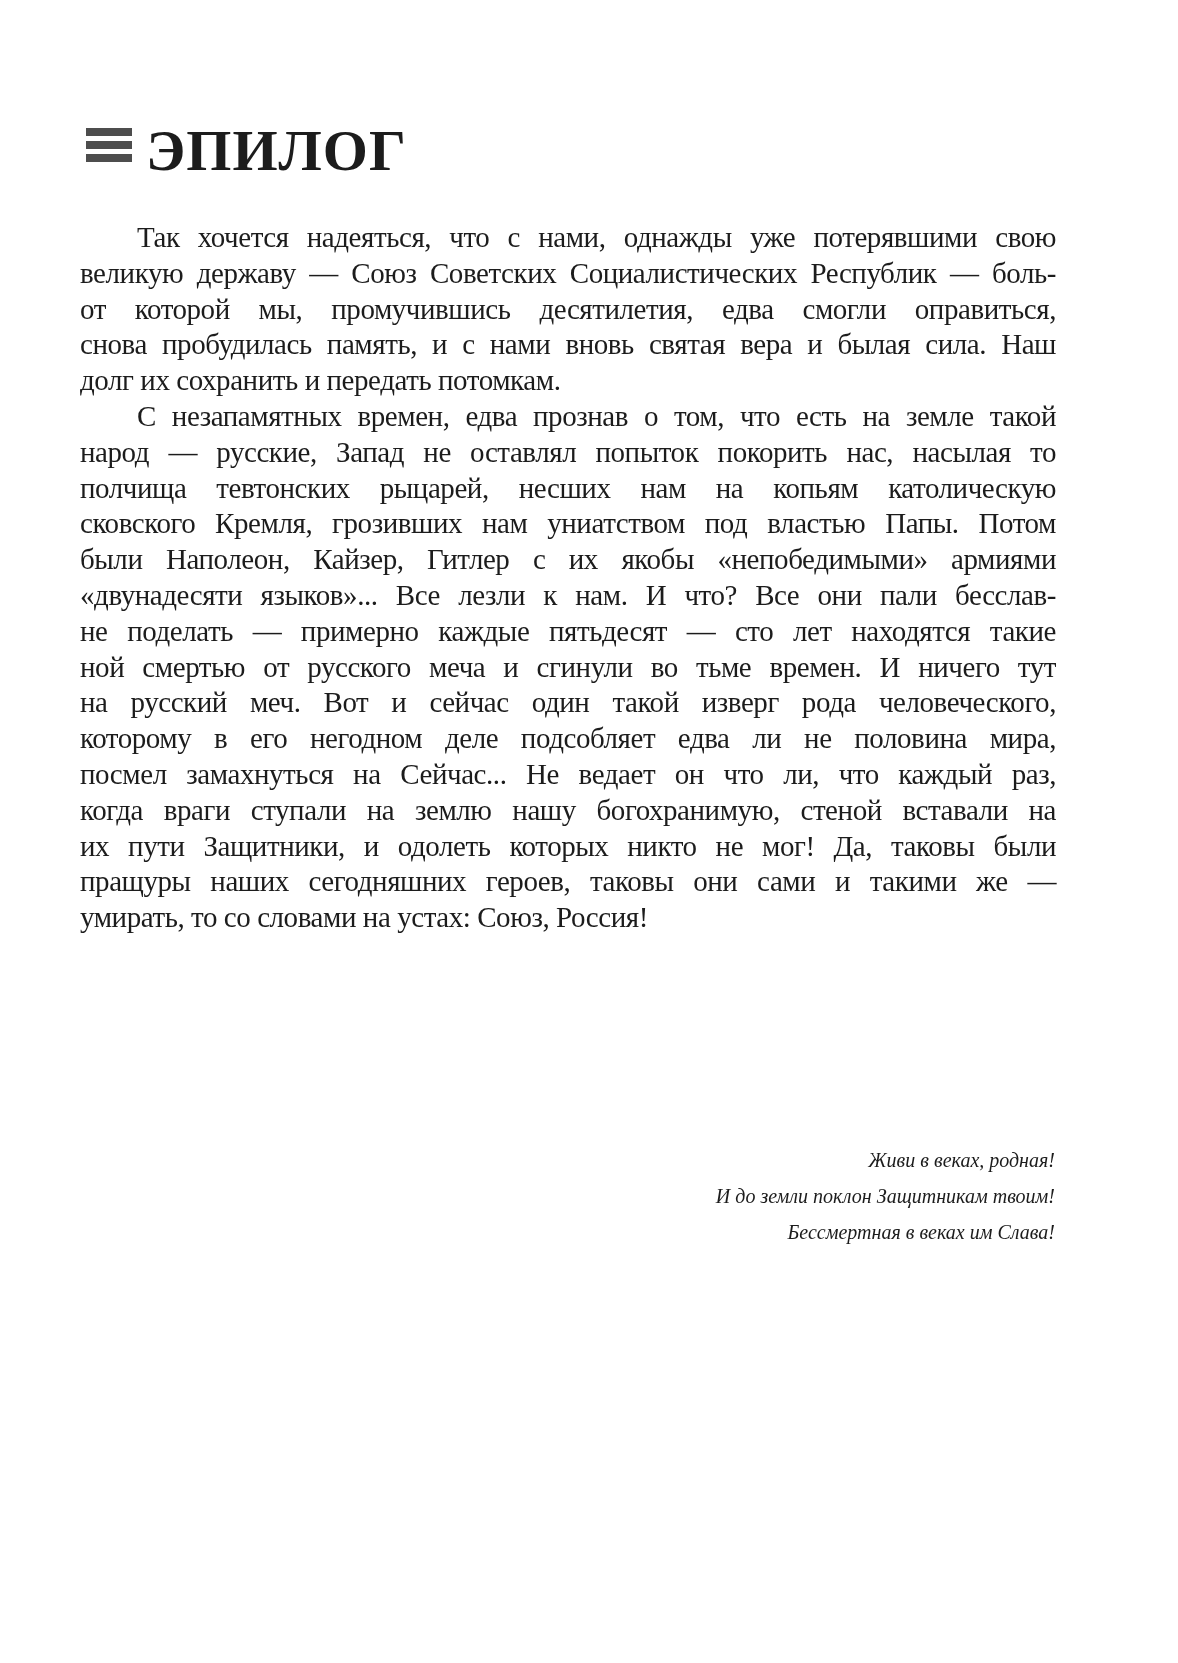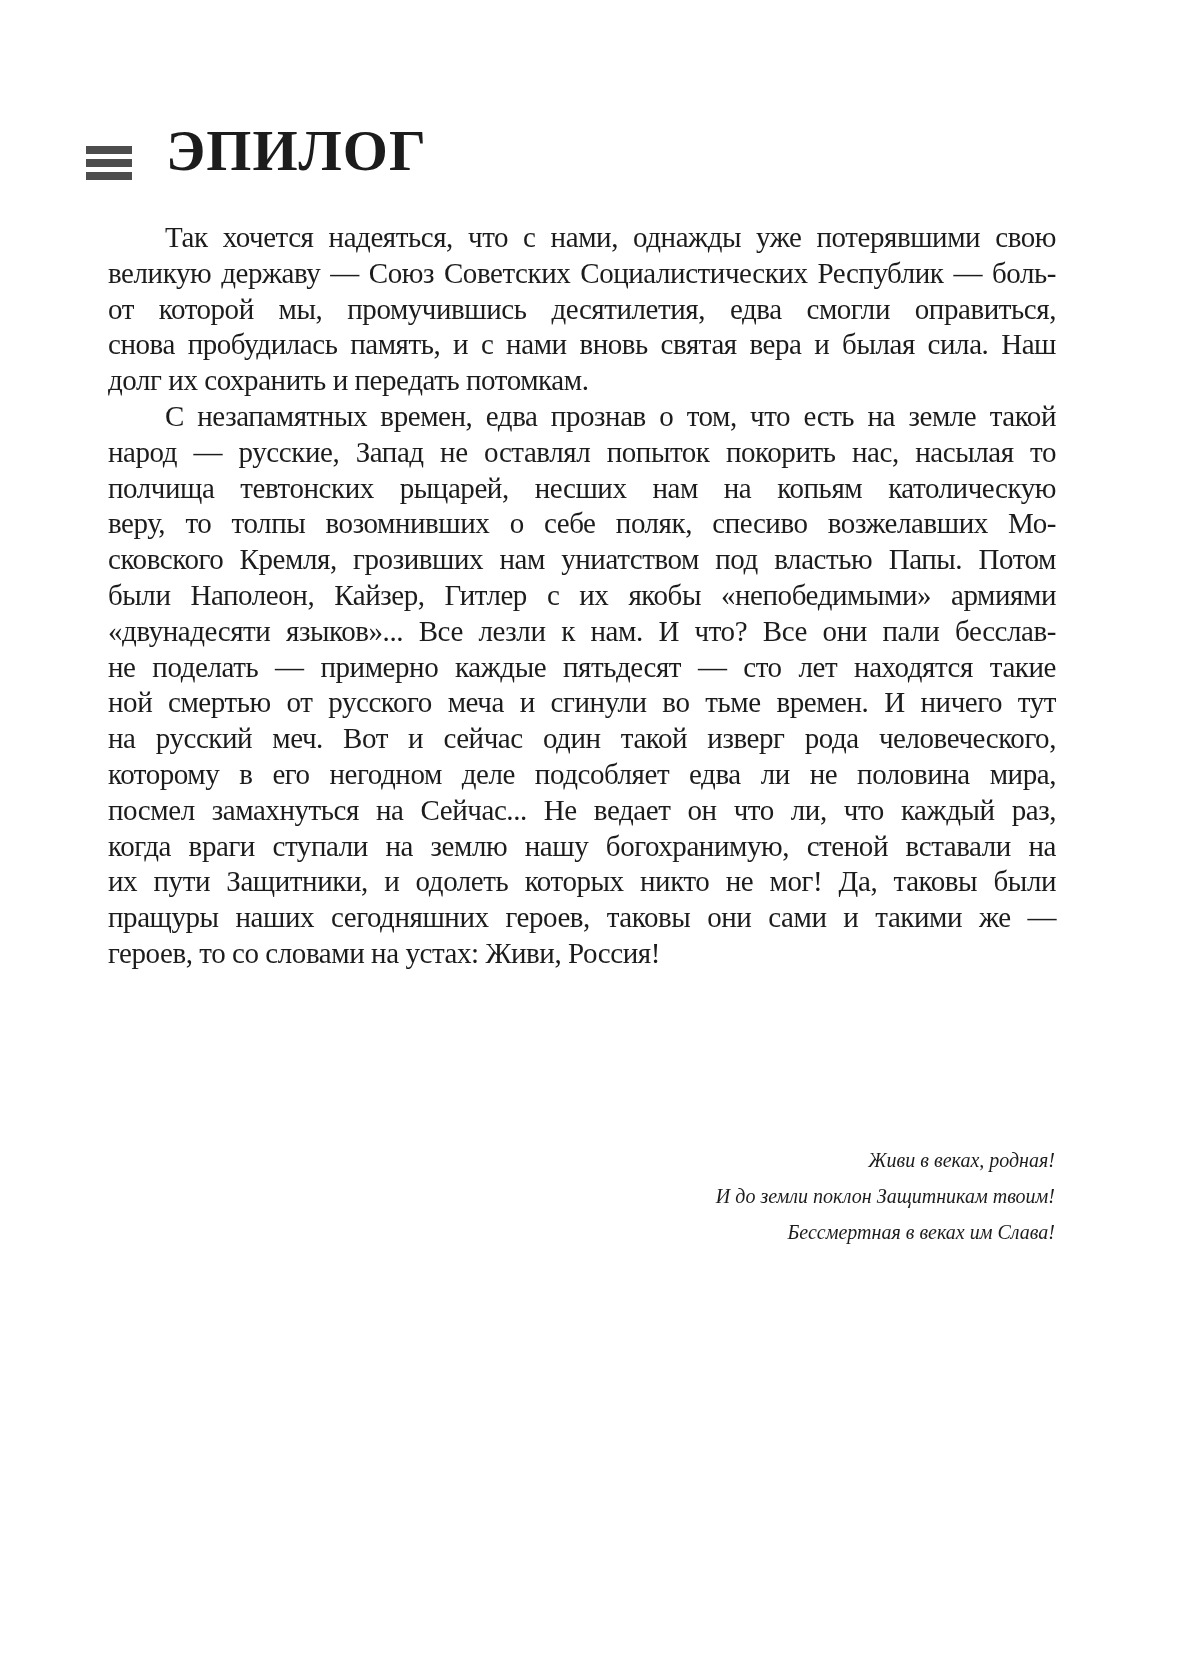--- a/index.html
+++ b/index.html
@@ -19,22 +19,21 @@
     background:var(--bg-color);
     overflow:hidden;
     font-family:"Liberation Serif", serif;
     color:var(--text-color);
   }
   .chapter-header{
     position:absolute;
     left:86px;
     top:122px;
     display:flex;
-    align-items:flex-end;
-    gap:20px;
+    align-items:flex-start;
   }
   .bars-icon{
     display:inline-flex;
     flex-direction:column;
     justify-content:space-between;
     width:46px;
     height:34px;
     margin-right:14px;
     margin-top:6px;
   }
@@ -58,21 +57,20 @@
     width:976px;
     font-size:29px;
     line-height:35.8px;
     letter-spacing:-0.015em;
   }
   .paragraph{margin:0;}
   .line{
     text-align:justify;
     text-align-last:justify;
     white-space:normal;
-    margin-left:28px;
   }
   .line.indent{text-indent:57px;}
   .line.last{text-align-last:left;}
   .epigraph{
     position:absolute;
     right:123px;
     top:1142px;
     width:700px;
     text-align:right;
     font-style:italic;
@@ -98,33 +96,32 @@
         <div class="line indent">Так хочется надеяться, что с нами, однажды уже потерявшими свою</div>
         <div class="line">великую державу — Союз Советских Социалистических Республик — боль-</div>
         <div class="line">от которой мы, промучившись десятилетия, едва смогли оправиться,</div>
         <div class="line">снова пробудилась память, и с нами вновь святая вера и былая сила. Наш</div>
         <div class="line last">долг их сохранить и передать потомкам.</div>
       </div>
       <div class="paragraph">
         <div class="line indent">С незапамятных времен, едва прознав о том, что есть на земле такой</div>
         <div class="line">народ — русские, Запад не оставлял попыток покорить нас, насылая то</div>
         <div class="line">полчища тевтонских рыцарей, несших нам на копьям католическую</div>
-        <div class="line">веру, то толпы возомнивших о себе поляк, спесиво возжелавших Мо-</div>
         <div class="line">сковского Кремля, грозивших нам униатством под властью Папы. Потом</div>
         <div class="line">были Наполеон, Кайзер, Гитлер с их якобы «непобедимыми» армиями</div>
         <div class="line">«двунадесяти языков»... Все лезли к нам. И что? Все они пали бесслав-</div>
         <div class="line">не поделать — примерно каждые пятьдесят — сто лет находятся такие</div>
         <div class="line">ной смертью от русского меча и сгинули во тьме времен. И ничего тут</div>
         <div class="line">на русский меч. Вот и сейчас один такой изверг рода человеческого,</div>
         <div class="line">которому в его негодном деле подсобляет едва ли не половина мира,</div>
         <div class="line">посмел замахнуться на Сейчас... Не ведает он что ли, что каждый раз,</div>
         <div class="line">когда враги ступали на землю нашу богохранимую, стеной вставали на</div>
         <div class="line">их пути Защитники, и одолеть которых никто не мог! Да, таковы были</div>
         <div class="line">пращуры наших сегодняшних героев, таковы они сами и такими же —</div>
-        <div class="line last">героев, то со словами на устах: Живи, Россия!</div>
+        <div class="line last">умирать, то со словами на устах: Союз, Россия!</div>
       </div>
     </main>
 
   <div class="epigraph">
       <div class="epigraph-line">Живи в веках, родная!</div>
       <div class="epigraph-line">И до земли поклон Защитникам твоим!</div>
       <div class="epigraph-line">Бессмертная в веках им Слава!</div>
     </div>
 </div>
 

